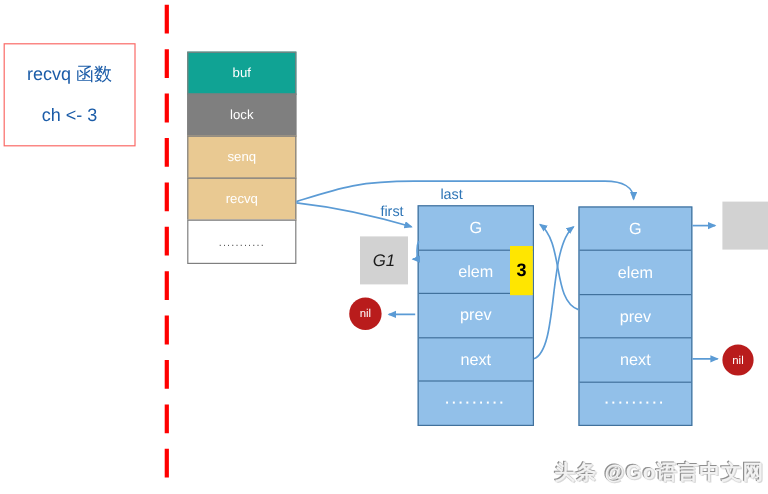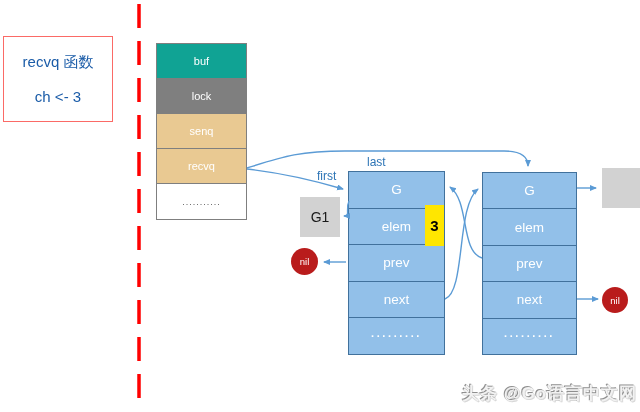--- a/index.html
+++ b/index.html
@@ -48,21 +48,21 @@
     position:absolute;left:425px;top:205px;width:19px;height:41px;background:#ffe600;
     display:flex;align-items:center;justify-content:center;
     color:#000;font-size:15px;font-weight:600;z-index:3;
   }
   
   .gbox{
     position:absolute;width:40px;height:40px;background:#d2d2d2;
     display:flex;align-items:center;justify-content:center;
     color:#1a1a1a;font-size:14px;z-index:1;
   }
-  #g1-box{left:300px;top:197px;}
+  #g1-box{left:300px;top:197px;font-style:italic;}
   #g2-box{left:602px;top:168px;width:37px;padding-left:48px;}
   
   .nil-badge{
     position:absolute;width:27px;height:27px;border-radius:50%;background:#b91c1c;
     display:flex;align-items:center;justify-content:center;
     color:#fff;font-size:9.5px;z-index:1;
   }
   #nil-left{left:291px;top:248px;}
   #nil-right{left:602px;top:287px;width:26px;height:26px;}
   

